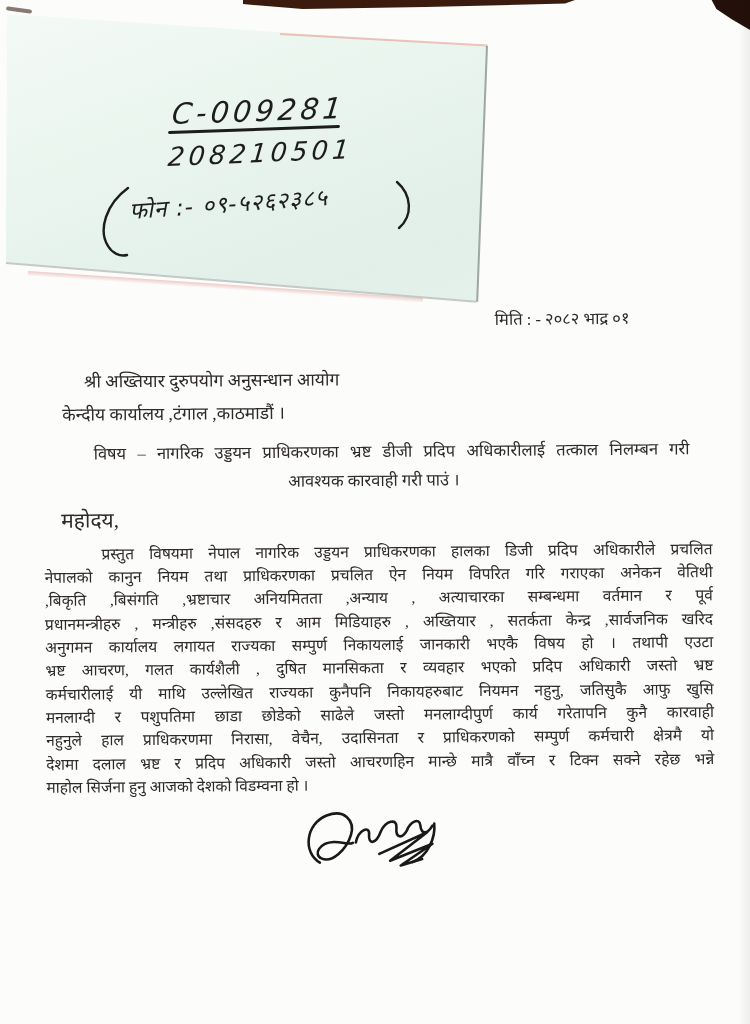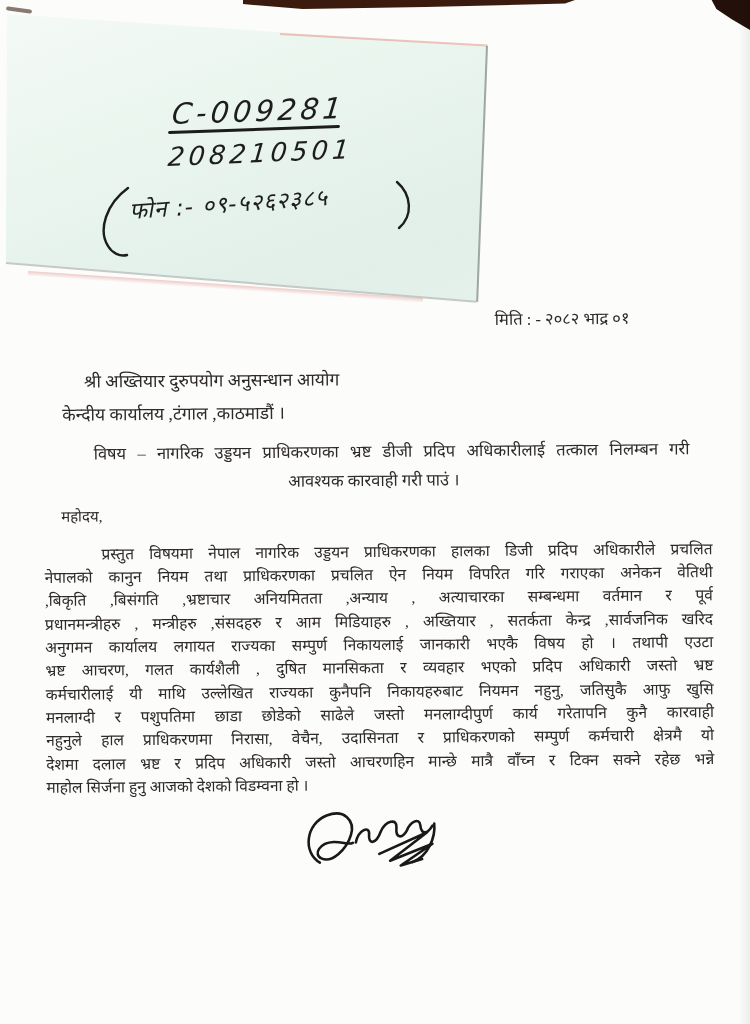--- a/index.html
+++ b/index.html
@@ -71,21 +71,21 @@
     color:#2d2a28;transform:rotate(-0.5deg);transform-origin:50% 60%;
   }
   .date-line{position:absolute;top:308px;right:118px;font-size:16.5px;white-space:nowrap;}
   .recipient-1{position:absolute;left:86px;top:366px;font-size:17.5px;white-space:nowrap;}
   .recipient-2{position:absolute;left:64px;top:399px;font-size:17.5px;white-space:nowrap;}
   .subject-1{
     position:absolute;left:95px;top:440px;width:596px;font-size:16.5px;
     text-align:justify;text-align-last:justify;line-height:23px;
   }
   .subject-2{position:absolute;left:0;top:468px;width:750px;text-align:center;font-size:16.5px;}
-  .salutation{position:absolute;left:62px;top:503px;font-size:15px;}
+  .salutation{position:absolute;left:62px;top:503px;font-size:21px;}
   .para-line{
     position:absolute;left:45px;width:668px;font-size:15.5px;line-height:22px;
     text-align:justify;text-align-last:justify;white-space:normal;
   }
   .para-line.indent{padding-left:57px;width:611px;}
   .para-line.last{text-align-last:left;}
   .signature{position:absolute;left:288px;top:800px;transform:rotate(-6deg);}
   .signature path{fill:none;stroke:#191919;stroke-width:2.6;stroke-linecap:round;stroke-linejoin:round;}
 </style>
 </head>

